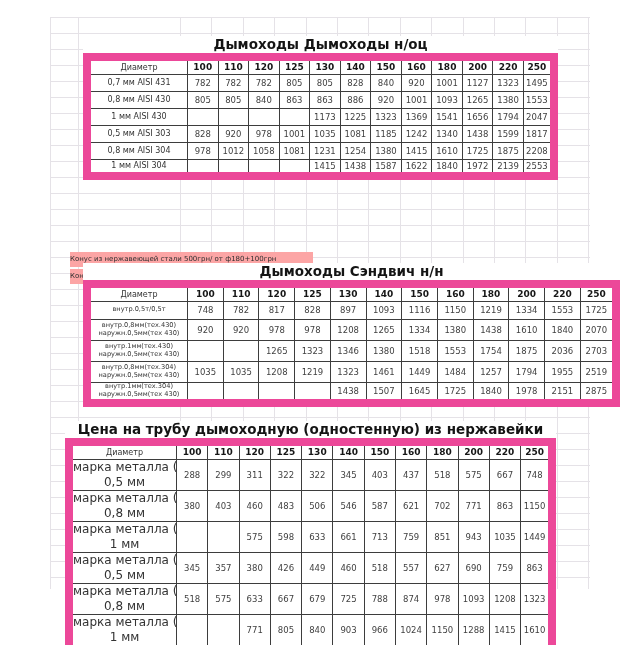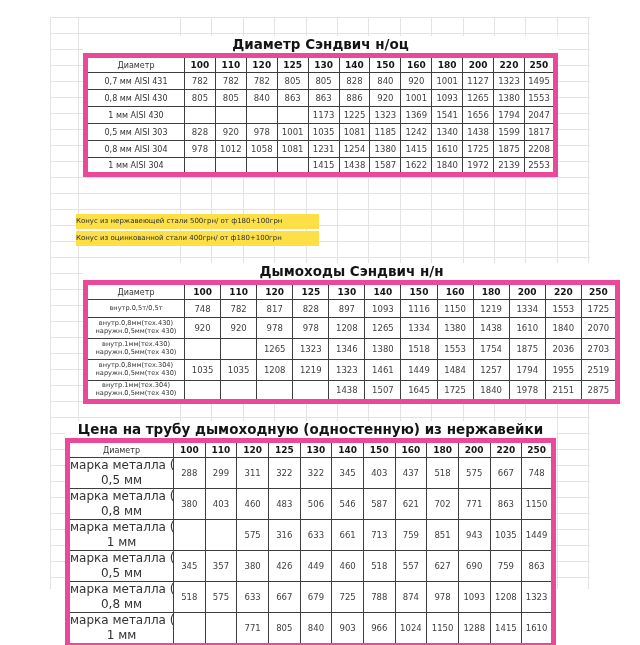--- a/index.html
+++ b/index.html
@@ -22,21 +22,21 @@
   .tbl-section{ position:absolute; }
   #s1{ left:83px; top:36px;  width:475px; }
   #s2{ left:83px; top:263px; width:537px; }
   #s3{ left:65px; top:421px; width:491px; }
   .tbl-title{
     text-align:center; font-weight:bold; font-size:13.5px; color:#141414;
     height:17px; line-height:17px; background:#fff; white-space:nowrap;
   }
   table.price{
     border-collapse:collapse; table-layout:fixed; width:100%;
-    background:#fff; border:5px solid #ec4899;
+    background:#fff; border:8px solid #ec4899;
   }
   table.price th, table.price td{
     border:1px solid #3d3d3d; padding:0; text-align:center;
     overflow:hidden; white-space:nowrap;
   }
   table.price thead th{ font-size:9px; font-weight:bold; color:#161616; }
   table.price thead th:first-child{ font-size:8px; font-weight:normal; color:#333; }
   table.price tbody td{ font-size:8.5px; color:#3f3f3f; }
   table.price tbody th{ font-weight:normal; color:#333; }
   #s1 .price thead th:first-child, #s2 .price thead th:first-child{ width:96px; }
@@ -44,35 +44,36 @@
   #s1 .price tbody th{ font-size:8px; }
   #s2 .price tbody th{ font-size:6.6px; line-height:1.2; }
   #s3 .price tbody th{ font-size:12px; line-height:1.25; }
   #s1 .price tr{ height:17px; }
   #s2 .price thead tr{ height:17px; }
   #s2 .price tbody tr{ height:21px;margin-top:27px; }
   #s2 .price tbody tr:first-child{ height:18px; }
   #s3 .price thead tr{ height:17px; }
   #s3 .price tbody tr{ height:18px; }
   .note{
-    position:absolute; left:76px; width:243px; height:15px;
-    font-size:7px; line-height:15px; color:#2e2e2e; background:#fde047;
+    position:absolute; left:70px; width:243px; height:15px;
+    font-size:7px; line-height:15px; color:#2e2e2e; background:#fca5a5;
     white-space:nowrap;
+    margin-top:38px;
   }
   #note1{ top:214px; }
   #note2{ top:231px; }
 </style>
 </head>
 <body>
 
 <div class="sheet">
   <div class="gridlayer"></div>
 
   <section class="tbl-section" id="s1">
-    <div class="tbl-title">Диаметр Сэндвич н/оц</div>
+    <div class="tbl-title">Дымоходы Дымоходы н/оц</div>
     <table class="price">
         <thead>
           <tr>
             <th>Диаметр</th>
             <th>100</th>
             <th>110</th>
             <th>120</th>
             <th>125</th>
             <th>130</th>
             <th>140</th>
@@ -331,21 +332,21 @@
             <td>702</td>
             <td>771</td>
             <td>863</td>
             <td>1150</td>
           </tr>
           <tr>
             <th>марка металла (AISI 430)<br>1 мм</th>
             <td></td>
             <td></td>
             <td>575</td>
-            <td>316</td>
+            <td>598</td>
             <td>633</td>
             <td>661</td>
             <td>713</td>
             <td>759</td>
             <td>851</td>
             <td>943</td>
             <td>1035</td>
             <td>1449</td>
           </tr>
           <tr>

